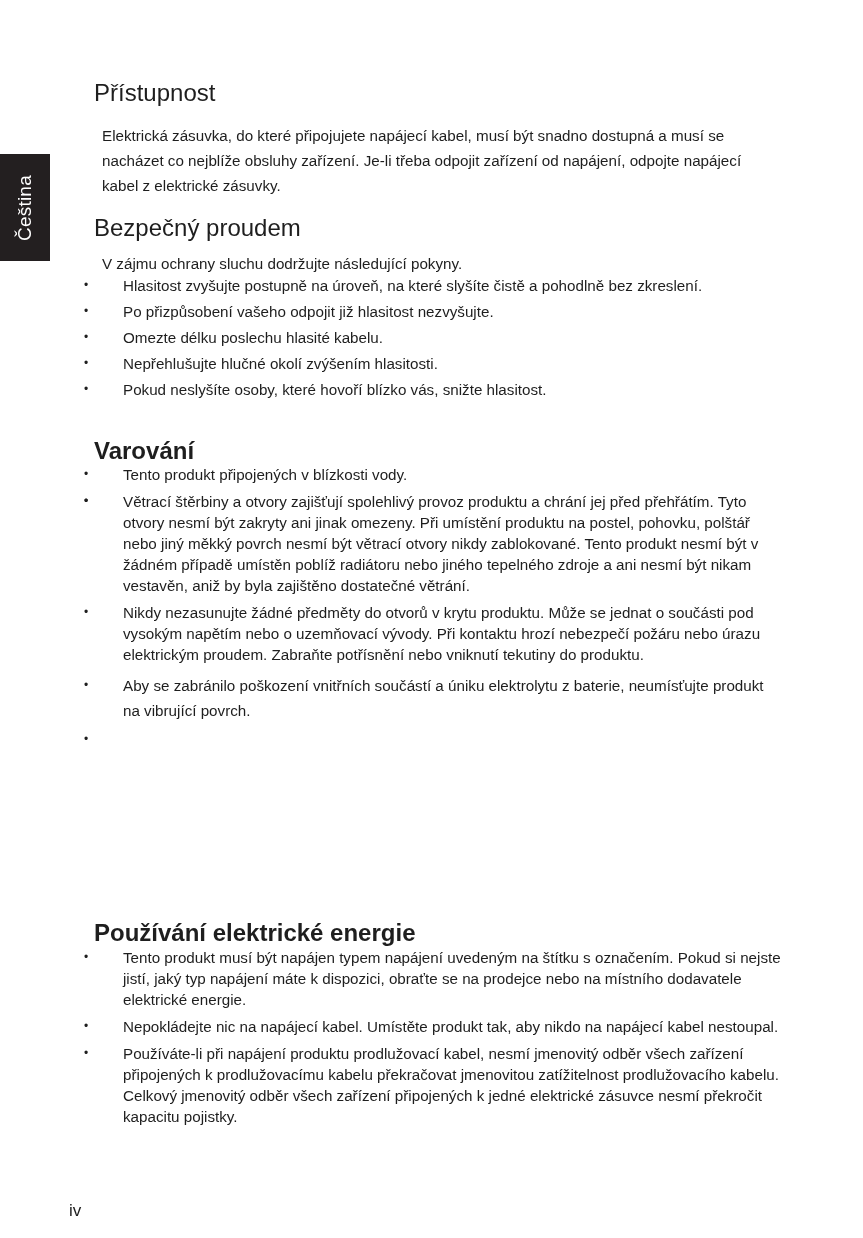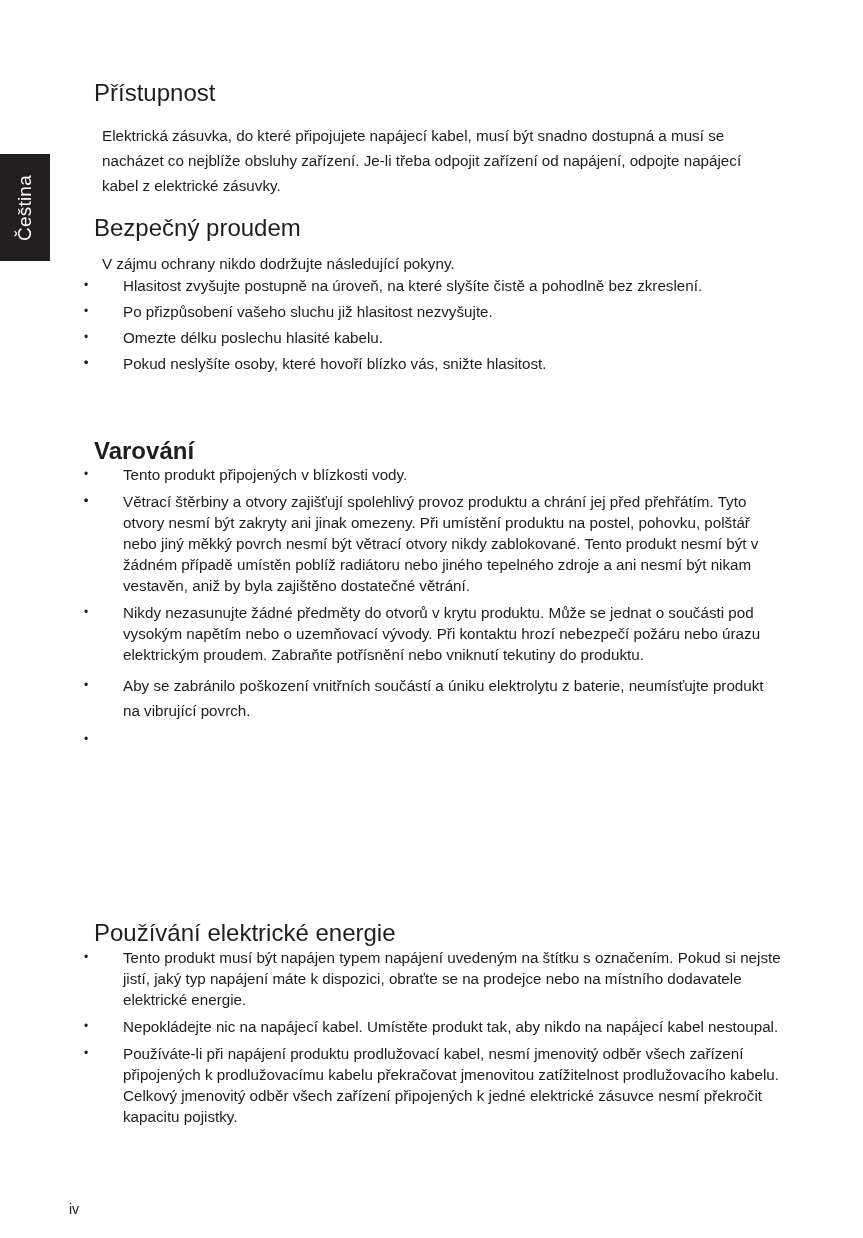--- a/index.html
+++ b/index.html
@@ -74,56 +74,56 @@
     ul.bullets li .bullet {
       position: absolute;
       left: -2px;
       top: 0;
       font-size: 12px;
     }
     .page-number {
       position: absolute;
       left: 69px;
       top: 1201px;
-      font-size: 14px;
+      font-size: 17px;
     }
   </style>
 </head>
 <body>
 
 <div class="side-tab">
   <span class="side-tab-label">Čeština</span>
 </div>
 
 <div class="page">
 
   <h2 style="top:71px;">Přístupnost</h2>
   <p class="body-text" style="top:111px; width:670px;">Elektrická zásuvka, do které připojujete napájecí kabel, musí být snadno dostupná a musí se nacházet co nejblíže obsluhy zařízení. Je-li třeba odpojit zařízení od napájení, odpojte napájecí kabel z elektrické zásuvky.</p>
 
   <h2 style="top:206px;">Bezpečný proudem</h2>
-  <p class="body-text" style="top:239px;">V zájmu ochrany nikdo dodržujte následující pokyny.</p>
+  <p class="body-text" style="top:239px;">V zájmu ochrany sluchu dodržujte následující pokyny.</p>
   <ul class="bullets" style="top:275px;">
     <li style="margin-bottom:5px;"><span class="bullet">•</span><span>Hlasitost zvyšujte postupně na úroveň, na které slyšíte čistě a pohodlně bez zkreslení.</span></li>
-    <li style="margin-bottom:5px;"><span class="bullet">•</span><span>Po přizpůsobení vašeho sluchu již hlasitost nezvyšujte.</span></li>
+    <li style="margin-bottom:5px;"><span class="bullet">•</span><span>Po přizpůsobení vašeho odpojit již hlasitost nezvyšujte.</span></li>
     <li style="margin-bottom:5px;"><span class="bullet">•</span><span>Omezte délku poslechu hlasité kabelu.</span></li>
-    <li style="margin-bottom:5px;"><span class="bullet">•</span></li>
+    <li style="margin-bottom:5px;"><span class="bullet">•</span><span>Nepřehlušujte hlučné okolí zvýšením hlasitosti.</span></li>
     <li><span class="bullet">•</span><span>Pokud neslyšíte osoby, které hovoří blízko vás, snižte hlasitost.</span></li>
   </ul>
 
   <h2 style="top:429px;font-weight:bold;">Varování</h2>
   <ul class="bullets" style="top:464px; width:695px;">
     <li style="margin-bottom:6px;"><span class="bullet">•</span><span>Tento produkt připojených v blízkosti vody.</span></li>
     <li style="margin-bottom:6px;"><span class="bullet">•</span></li>
     <li style="margin-bottom:6px;"><span class="bullet">•</span><span>Větrací štěrbiny a otvory zajišťují spolehlivý provoz produktu a chrání jej před přehřátím. Tyto otvory nesmí být zakryty ani jinak omezeny. Při umístění produktu na postel, pohovku, polštář nebo jiný měkký povrch nesmí být větrací otvory nikdy zablokované. Tento produkt nesmí být v žádném případě umístěn poblíž radiátoru nebo jiného tepelného zdroje a ani nesmí být nikam vestavěn, aniž by byla zajištěno dostatečné větrání.</span></li>
     <li style="margin-bottom:8px;"><span class="bullet">•</span><span>Nikdy nezasunujte žádné předměty do otvorů v krytu produktu. Může se jednat o součásti pod vysokým napětím nebo o uzemňovací vývody. Při kontaktu hrozí nebezpečí požáru nebo úrazu elektrickým proudem. Zabraňte potřísnění nebo vniknutí tekutiny do produktu.</span></li>
     <li style="margin-bottom:6px; line-height:25px;"><span class="bullet">•</span><span>Aby se zabránilo poškození vnitřních součástí a úniku elektrolytu z baterie, neumísťujte produkt na vibrující povrch.</span></li>
     <li><span class="bullet">•</span></li>
   </ul>
 
-  <h2 style="top:911px;">Používání elektrické energie</h2>
+  <h2 style="top:911px;font-weight:bold;">Používání elektrické energie</h2>
   <ul class="bullets" style="top:947px; width:695px;">
     <li style="margin-bottom:6px;"><span class="bullet">•</span><span>Tento produkt musí být napájen typem napájení uvedeným na štítku s označením. Pokud si nejste jistí, jaký typ napájení máte k dispozici, obraťte se na prodejce nebo na místního dodavatele elektrické energie.</span></li>
     <li style="margin-bottom:6px;"><span class="bullet">•</span><span>Nepokládejte nic na napájecí kabel. Umístěte produkt tak, aby nikdo na napájecí kabel nestoupal.</span></li>
     <li><span class="bullet">•</span><span>Používáte-li při napájení produktu prodlužovací kabel, nesmí jmenovitý odběr všech zařízení připojených k prodlužovacímu kabelu překračovat jmenovitou zatížitelnost prodlužovacího kabelu. Celkový jmenovitý odběr všech zařízení připojených k jedné elektrické zásuvce nesmí překročit kapacitu pojistky.</span></li>
   </ul>
 
 </div>
 
 <div class="page-number">iv</div>
 

